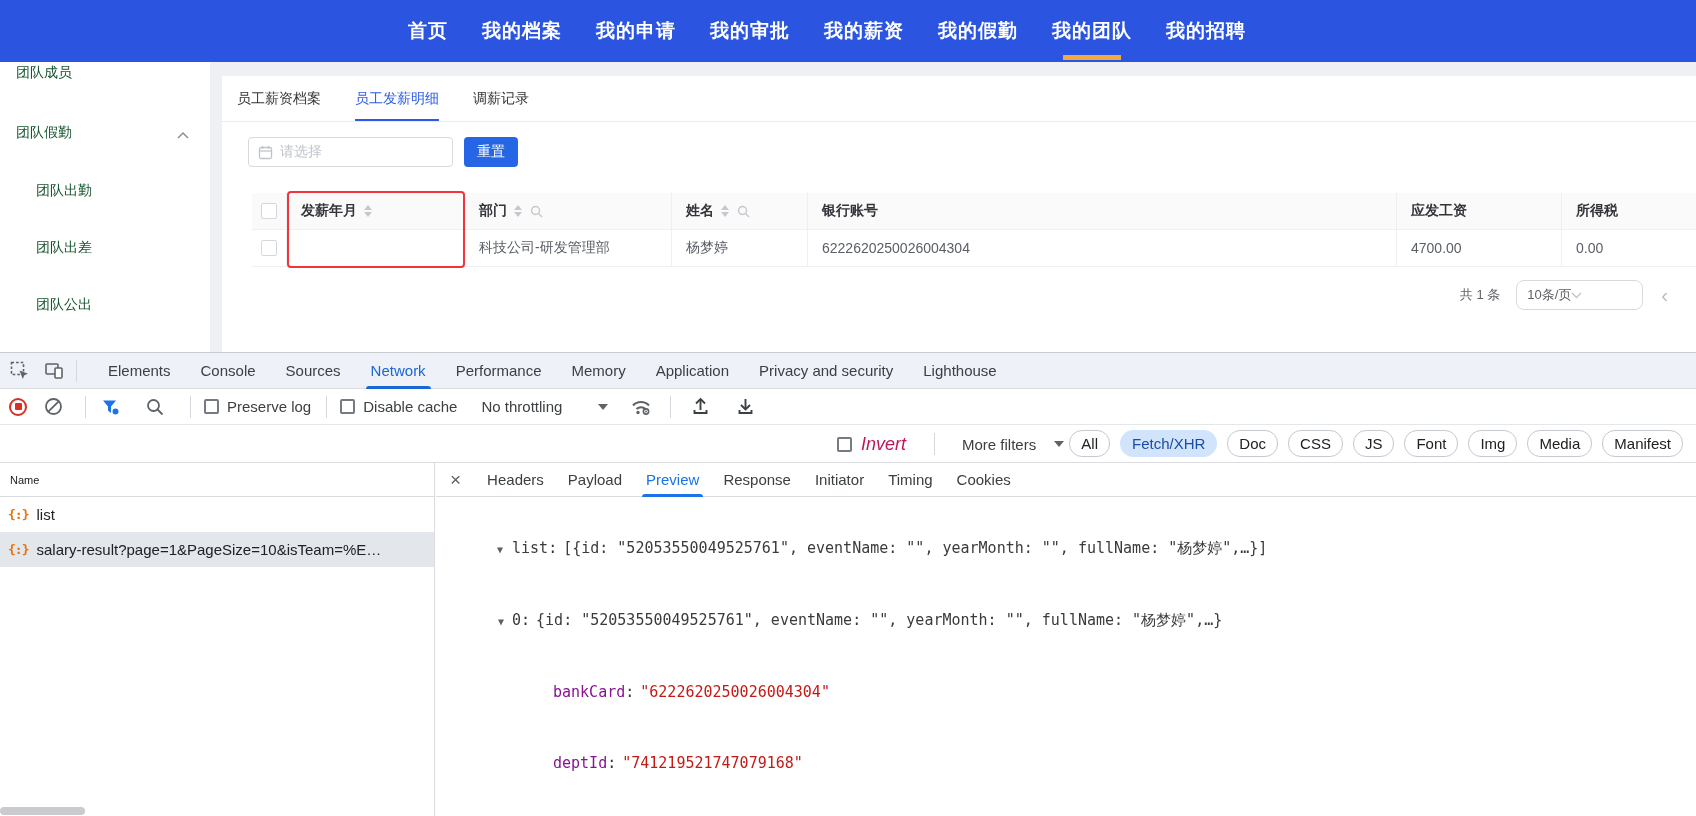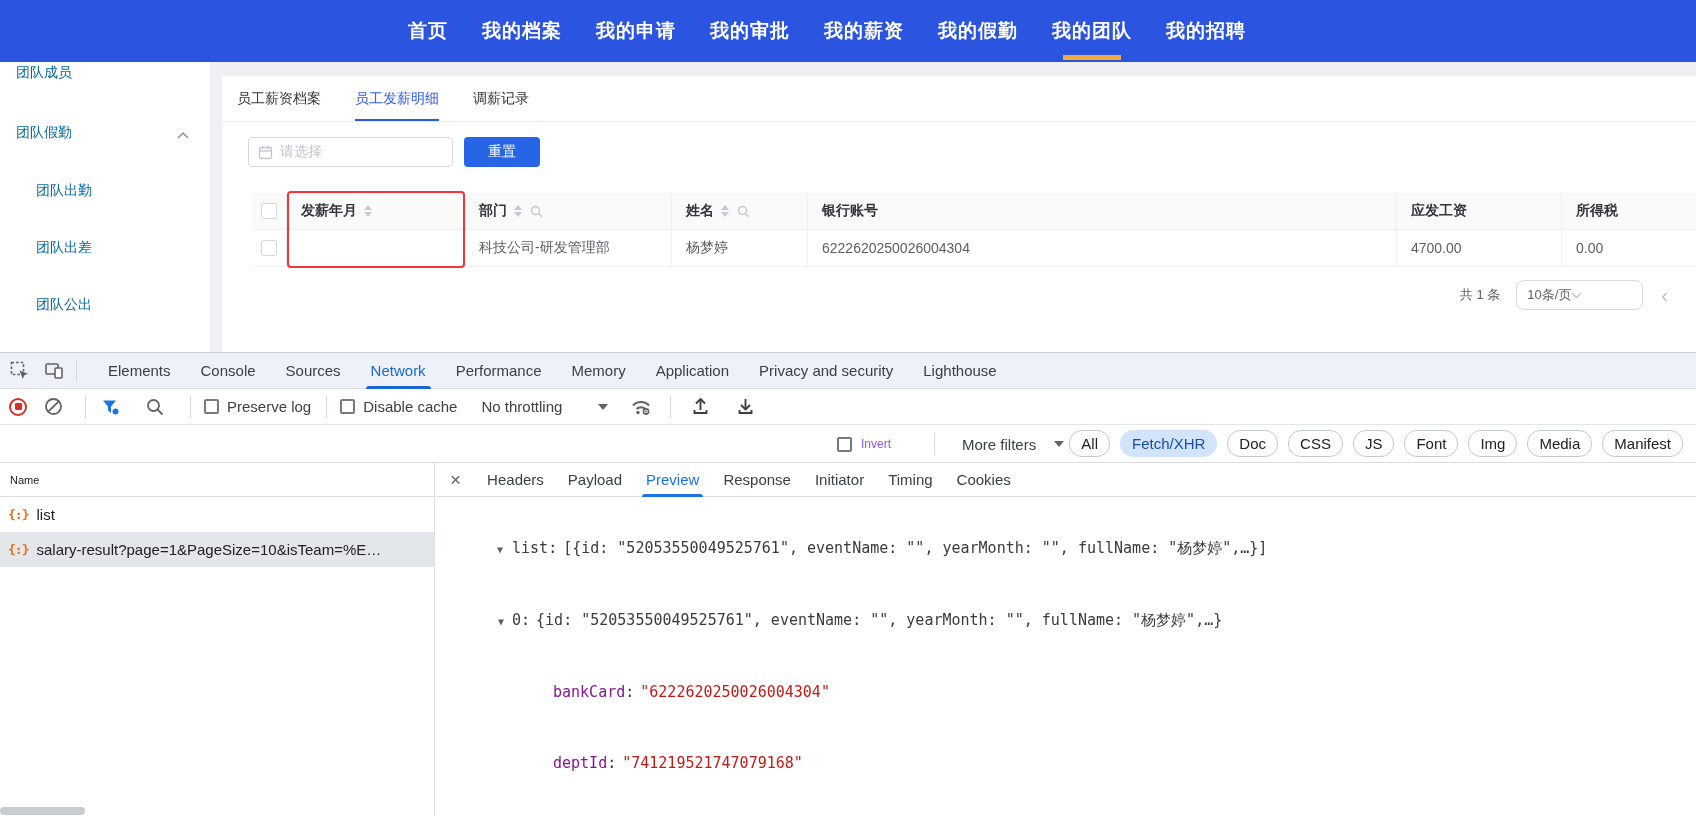--- a/index.html
+++ b/index.html
@@ -15,36 +15,36 @@
   .logo-svg { display:block; }
   .brand-name { color:#fff; font-size:26px; font-weight:500; letter-spacing:.5px; margin-left:10px; }
   .brand-product { color:#fff; font-size:21px; font-weight:700; margin-left:12px; }
   .top-nav { position:absolute; left:408px; top:0; height:62px; display:flex; gap:34px; align-items:center; }
   .nav-item { position:relative; height:62px; display:flex; align-items:center; color:#fff; font-size:19px; font-weight:600; letter-spacing:1px; cursor:pointer; white-space:nowrap; }
   .nav-item.active::after { content:""; position:absolute; left:50%; transform:translateX(-50%); bottom:2px; width:58px; height:5px; background:#f3a93c; }
 
   
   .app-body { position:absolute; left:0; top:62px; width:1696px; height:290px; background:#eef0f4; }
   .sidebar { position:absolute; left:0; top:0; width:210px; height:290px; background:#fff; }
-  .side-item { position:absolute; font-size:14px; color:#0369a1; cursor:pointer; white-space:nowrap; }
+  .side-item { position:absolute; font-size:14px; color:#14532d; cursor:pointer; white-space:nowrap; }
   .side-item.lvl1 { left:16px; }
   .side-item.lvl2 { left:36px; }
   .side-chevron { position:absolute; left:176px; top:64px; }
 
   .main-card { position:absolute; left:222px; top:14px; right:0; bottom:0; background:#fff; }
 
   .tabs-row { position:absolute; left:0; right:0; top:0; height:46px; border-bottom:1px solid #ececec; display:flex; gap:34px; align-items:center; padding-left:15px; }
   .page-tab { position:relative; height:100%; display:flex; align-items:center; font-size:14px; color:#333; cursor:pointer; }
   .page-tab.active { color:#2b5ae8; }
   .page-tab.active::after { content:""; position:absolute; left:0; right:0; bottom:0; height:2px; background:#2b5ae8; }
 
   .filter-bar { position:absolute; left:26px; top:61px; height:30px; display:flex; gap:11px; }
   .date-input { width:205px; height:30px; border:1px solid #d9d9d9; border-radius:4px; display:flex; align-items:center; padding:0 9px; gap:7px; background:#fff; cursor:text; }
   .date-placeholder { font-size:14px; color:#c0c4cc; }
-  .reset-btn { width:76px; height:30px; background:#2565e6; color:#fff; font-size:14px; border:none; border-radius:4px; display:flex; align-items:center; justify-content:center; cursor:pointer; }
+  .reset-btn { width:54px; height:30px; background:#2565e6; color:#fff; font-size:14px; border:none; border-radius:4px; display:flex; align-items:center; justify-content:center; cursor:pointer; }
 
   .emp-table { position:absolute; left:30px; right:0; top:117px; }
   .t-head { height:37px; background:#fafafa; display:flex; border-bottom:1px solid #eef0f4; }
   .t-row { height:37px; background:#fff; display:flex; border-bottom:1px solid #eef0f4; }
   .tc { flex:none; display:flex; align-items:center; padding-left:14px; border-right:1px solid #edf0f3; overflow:hidden; white-space:nowrap; }
   .tc.last { border-right:none; flex:1; }
   .tc.cb { width:35px; padding-left:0; justify-content:center; }
   .c1 { width:178px; } .c2 { width:207px; } .c3 { width:136px; } .c4 { width:589px; } .c5 { width:165px; }
   .th-label { font-size:14px; font-weight:600; color:#33353a; }
   .td-text { font-size:14px; color:#5a5e66; }
@@ -72,21 +72,21 @@
   .rec-btn { margin-left:9px; width:18px; height:18px; border:2px solid #d93025; border-radius:50%; display:flex; align-items:center; justify-content:center; cursor:pointer; }
   .rec-btn .sq { width:7px; height:7px; background:#d93025; border-radius:1px; }
   .dt-check { width:15px; height:15px; border:2px solid #767b81; border-radius:2px; background:#fff; cursor:pointer; flex:none; }
   .caret-dn { width:0; height:0; border-left:5px solid transparent; border-right:5px solid transparent; border-top:6px solid #5f6368; }
   .tool-label { cursor:default; }
 
   .dt-filterrow { position:absolute; left:0; right:0; top:72px; height:38px; background:#fff; border-bottom:1px solid #dadce0; }
   .filter-pill { position:absolute; left:12px; top:5px; width:816px; height:28px; border-radius:14px; background:#eef1f6; display:flex; align-items:center; padding-left:13px; gap:9px; cursor:text; }
   .filter-ph { font-size:15px; color:#80868b; }
   .invert-wrap { position:absolute; left:837px; top:0; height:38px; display:flex; align-items:center; gap:9px; }
-  .invert-label { font-size:12px; color:#8b5cf6; }
+  .invert-label { font-size:18px; color:#be185d;font-style:italic; }
   .fr-div { position:absolute; left:934px; top:8px; width:1px; height:22px; background:#d5d8dc; }
   .morefilters { position:absolute; left:962px; top:0; height:38px; display:flex; align-items:center; gap:18px; cursor:pointer; font-size:15px; color:#3c4043; }
   .pills { position:absolute; right:13px; top:5px; display:flex; gap:10px; }
   .pill { height:27px; padding:0 11px; border:1px solid #c6c9cd; border-radius:13px; display:flex; align-items:center; font-size:15px; color:#202124; cursor:pointer; white-space:nowrap; background:#fff; }
   .pill.active { background:#d2e3fc; border-color:#d2e3fc; color:#174ea6; }
 
   .dt-panels { position:absolute; left:0; right:0; top:110px; bottom:0; }
   .req-panel { position:absolute; left:0; top:0; bottom:0; width:435px; border-right:1px solid #dadce0; overflow:hidden; }
   .req-header { height:34px; border-bottom:1px solid #dadce0; display:flex; align-items:center; padding-left:10px; font-size:11px; color:#202124; }
   .req-row { height:35px; display:flex; align-items:center; padding:0 8px; gap:8px; font-size:15px; color:#202124; cursor:pointer; overflow:hidden; white-space:nowrap; }

